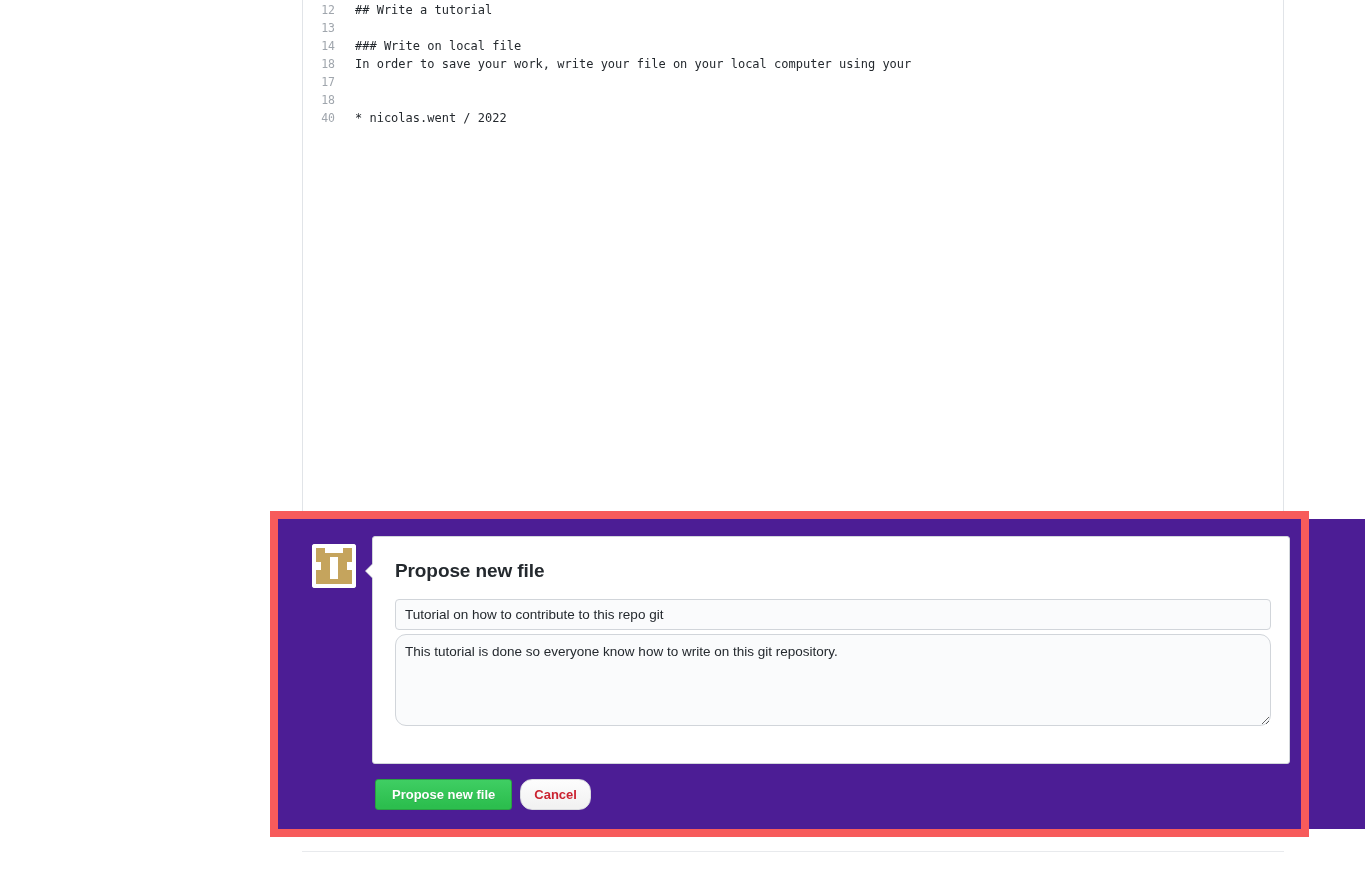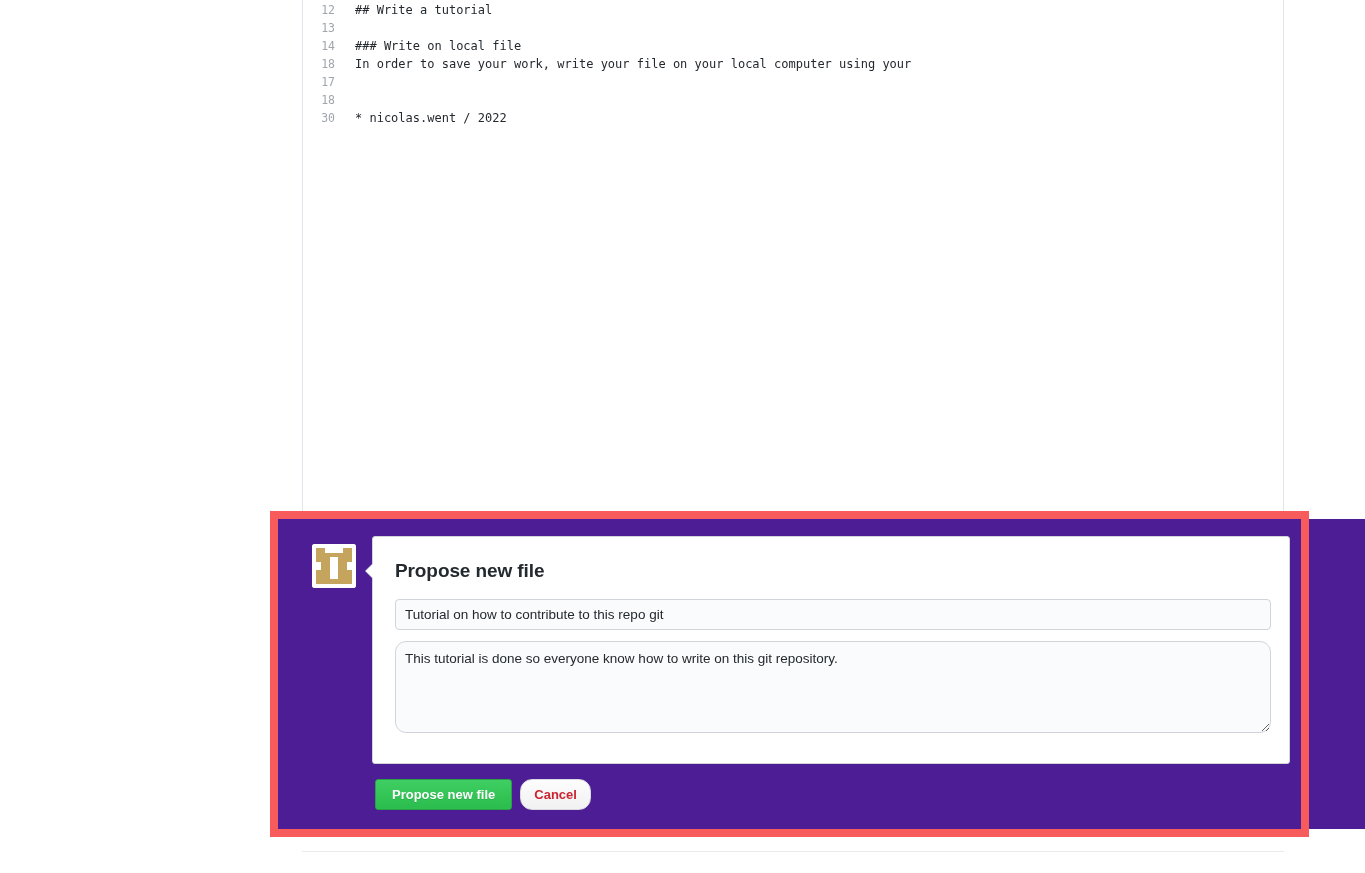--- a/index.html
+++ b/index.html
@@ -153,21 +153,21 @@
     width: 876px;
     height: 31px;
     padding: 5px 9px;
     font-size: 13.5px;
     color: #24292e;
     font-family: "Liberation Sans", sans-serif;
     background: #fafbfc;
     border: 1px solid #d1d5da;
     border-radius: 4px;
     outline: none;
-    margin-bottom: 11px;
+    margin-bottom: 4px;
   }
 
   .field-desc {
     display: block;
     width: 876px;
     height: 92px;
     padding: 7px 9px;
     font-size: 13.5px;
     color: #24292e;
     font-family: "Liberation Sans", sans-serif;
@@ -252,21 +252,21 @@
         <span class="ctext">In order to save your work, write your file on your local computer using your</span>
       </div>
       <div class="code-row">
         <span class="ln">17</span>
       </div>
       <div class="code-row">
         <span class="ln">18</span>
         <span class="ctext"></span>
       </div>
       <div class="code-row">
-        <span class="ln">30</span>
+        <span class="ln">40</span>
         <span class="ctext">* nicolas.went / 2022</span>
       </div>
 
     </div>
   </div>
 
   <div class="commit-area">
 
     <div class="avatar">
       <svg width="44" height="44" viewBox="0 0 10 10" shape-rendering="crispEdges">

